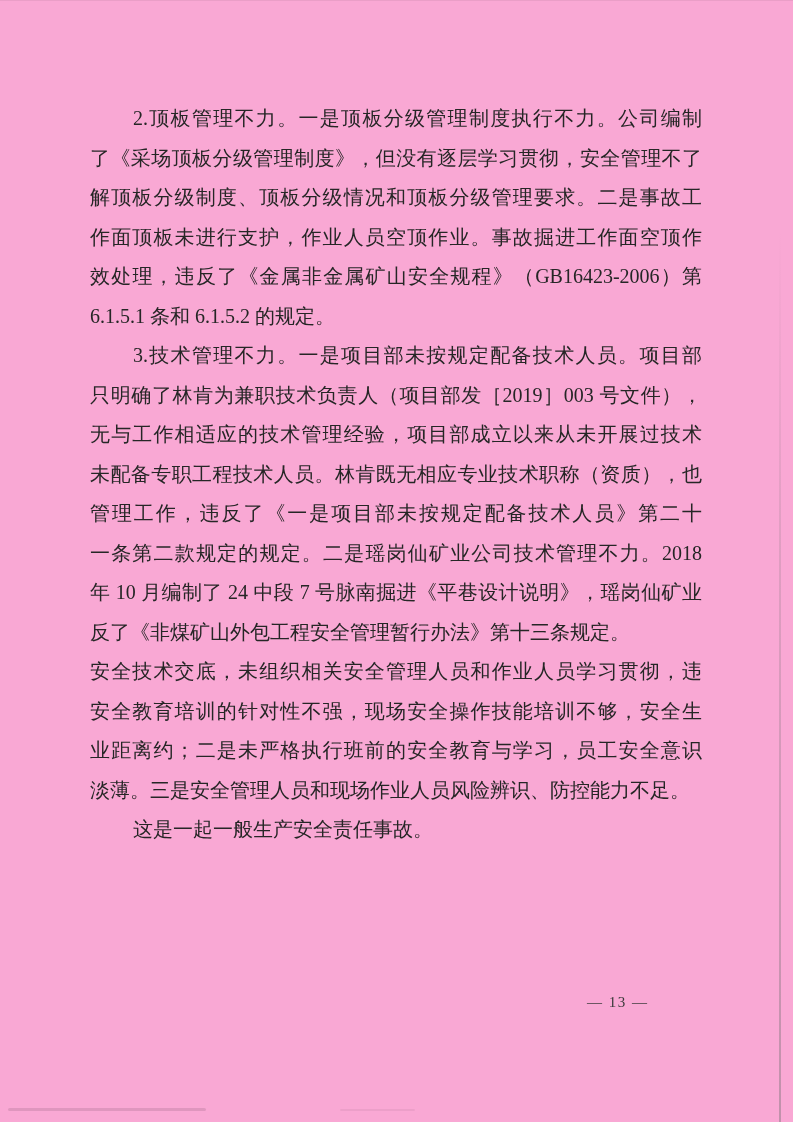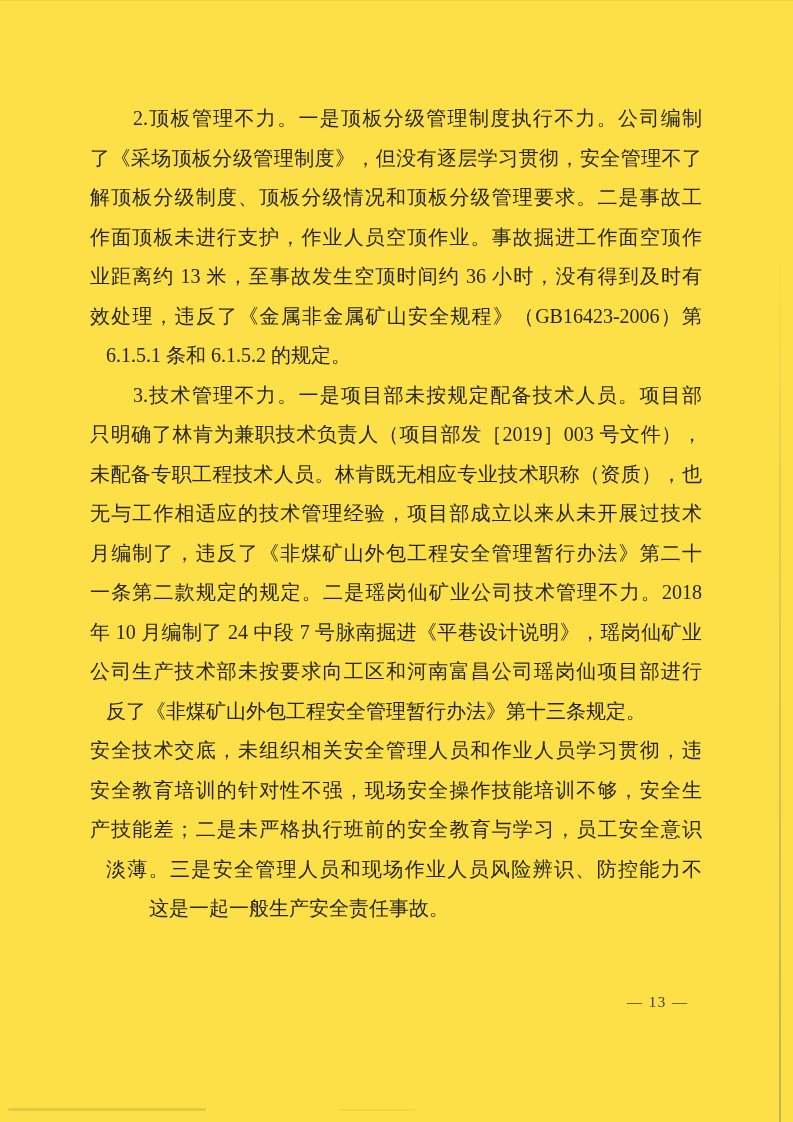--- a/index.html
+++ b/index.html
@@ -1,20 +1,20 @@
 <!DOCTYPE html>
 <html lang="zh"><head>
 <meta charset="utf-8">
 <style>
   html, body { margin: 0; padding: 0; background: #ffffff; }
   .scan-page {
     position: relative;
     width: 793px;
     height: 1122px;
-    background: #fde047;
+    background: #f9a8d4;
     font-family: "Liberation Serif", "DejaVu Serif", serif;
     color: #262626;
     overflow: hidden;
   }
   .top-edge {
     position: absolute; top: 0; left: 0; width: 100%; height: 1px;
     background: rgba(0,0,0,0.06);
   }
   .text-block {
     position: absolute;
@@ -24,25 +24,25 @@
     font-size: 20px;
   }
   .line {
     height: 39.5px;
     line-height: 39.5px;
     text-align: justify;
     text-align-last: justify;
     overflow: hidden;
   }
   .line.indent { text-indent: 43px; }
-  .line.last { text-align-last: left; margin-left: 16px; }
+  .line.last { text-align-last: left; }
   .line.heading { font-weight: bold; letter-spacing: 1px; }
   .page-number {
     position: absolute;
-    left: 627px;
+    left: 587px;
     top: 994px;
     font-size: 15px;
     letter-spacing: 1.5px;
     color: #3a3a3a;
   }
   .edge-line-right {
     position: absolute;
     left: 779px;
     top: 230px;
     bottom: 0;
@@ -70,35 +70,33 @@
 <body>
 
 <div class="scan-page">
   <div class="top-edge"></div>
 
   <div class="text-block">
       <div class="line indent">2.顶板管理不力。一是顶板分级管理制度执行不力。公司编制</div>
       <div class="line">了《采场顶板分级管理制度》，但没有逐层学习贯彻，安全管理不了</div>
       <div class="line">解顶板分级制度、顶板分级情况和顶板分级管理要求。二是事故工</div>
       <div class="line">作面顶板未进行支护，作业人员空顶作业。事故掘进工作面空顶作</div>
-      <div class="line">业距离约 13 米，至事故发生空顶时间约 36 小时，没有得到及时有</div>
       <div class="line">效处理，违反了《金属非金属矿山安全规程》（GB16423-2006）第</div>
       <div class="line last">6.1.5.1 条和 6.1.5.2 的规定。</div>
       <div class="line indent">3.技术管理不力。一是项目部未按规定配备技术人员。项目部</div>
       <div class="line">只明确了林肯为兼职技术负责人（项目部发［2019］003 号文件），</div>
+      <div class="line">无与工作相适应的技术管理经验，项目部成立以来从未开展过技术</div>
       <div class="line">未配备专职工程技术人员。林肯既无相应专业技术职称（资质），也</div>
-      <div class="line">无与工作相适应的技术管理经验，项目部成立以来从未开展过技术</div>
-      <div class="line">月编制了，违反了《非煤矿山外包工程安全管理暂行办法》第二十</div>
+      <div class="line">管理工作，违反了《一是项目部未按规定配备技术人员》第二十</div>
       <div class="line">一条第二款规定的规定。二是瑶岗仙矿业公司技术管理不力。2018</div>
       <div class="line">年 10 月编制了 24 中段 7 号脉南掘进《平巷设计说明》，瑶岗仙矿业</div>
-      <div class="line">公司生产技术部未按要求向工区和河南富昌公司瑶岗仙项目部进行</div>
       <div class="line last">反了《非煤矿山外包工程安全管理暂行办法》第十三条规定。</div>
       <div class="line">安全技术交底，未组织相关安全管理人员和作业人员学习贯彻，违</div>
       <div class="line">安全教育培训的针对性不强，现场安全操作技能培训不够，安全生</div>
-      <div class="line">产技能差；二是未严格执行班前的安全教育与学习，员工安全意识</div>
+      <div class="line">业距离约；二是未严格执行班前的安全教育与学习，员工安全意识</div>
       <div class="line last">淡薄。三是安全管理人员和现场作业人员风险辨识、防控能力不足。</div>
       <div class="line indent last">这是一起一般生产安全责任事故。</div>
     </div>
 
   <div class="page-number">— 13 —</div>
 
   <div class="edge-line-right"></div>
   <div class="smudge-1"></div>
   <div class="smudge-2"></div>
 </div>

